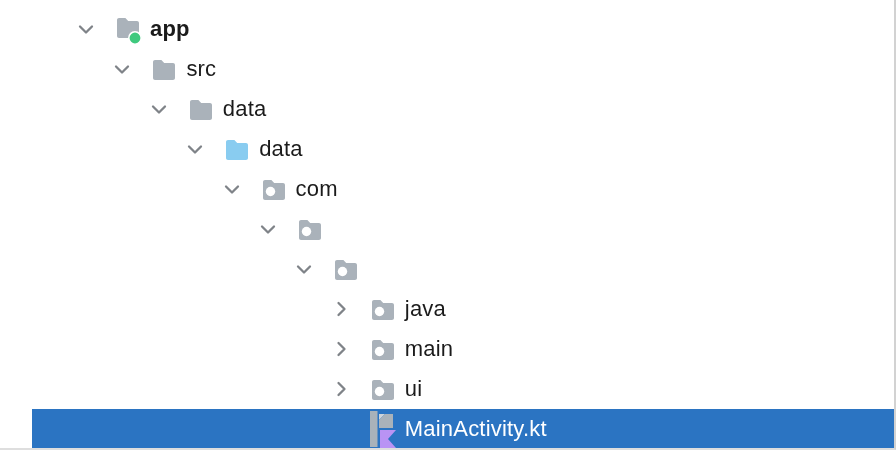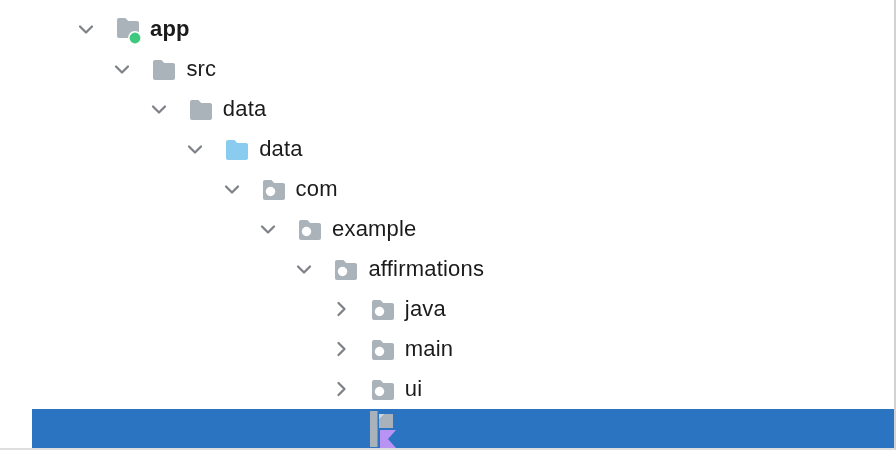--- a/index.html
+++ b/index.html
@@ -117,35 +117,33 @@
           <svg width="24" height="24" viewBox="0 0 24 24" fill="none">
             <polyline points="6,9.5 12,15.5 18,9.5" stroke="#7f8388" stroke-width="2.3" stroke-linecap="round" stroke-linejoin="round"></polyline>
           </svg>
         </span>
         <span class="icon">
           <svg width="28" height="28" viewBox="0 0 28 28">
             <path d="M3 7 C3 5.9 3.9 5 5 5 H11.4 L14.2 8 H23 C24.1 8 25 8.9 25 10 V23 C25 24.1 24.1 25 23 25 H5 C3.9 25 3 24.1 3 23 Z" fill="#aab2ba"></path>
             <circle cx="10.5" cy="16.5" r="4.7" fill="#ffffff"></circle>
           </svg>
         </span>
-        <span class="lbl">example</span>
       </div>
       <div class="row" style="padding-left: 258.4px;">
         <span class="chev">
           <svg width="24" height="24" viewBox="0 0 24 24" fill="none">
             <polyline points="6,9.5 12,15.5 18,9.5" stroke="#7f8388" stroke-width="2.3" stroke-linecap="round" stroke-linejoin="round"></polyline>
           </svg>
         </span>
         <span class="icon">
           <svg width="28" height="28" viewBox="0 0 28 28">
             <path d="M3 7 C3 5.9 3.9 5 5 5 H11.4 L14.2 8 H23 C24.1 8 25 8.9 25 10 V23 C25 24.1 24.1 25 23 25 H5 C3.9 25 3 24.1 3 23 Z" fill="#aab2ba"></path>
             <circle cx="10.5" cy="16.5" r="4.7" fill="#ffffff"></circle>
           </svg>
         </span>
-        <span class="lbl">affirmations</span>
       </div>
       <div class="row" style="padding-left: 294.8px;">
         <span class="chev">
           <svg width="24" height="24" viewBox="0 0 24 24" fill="none">
             <polyline points="9.5,6 15.5,12 9.5,18" stroke="#7f8388" stroke-width="2.3" stroke-linecap="round" stroke-linejoin="round"></polyline>
           </svg>
         </span>
         <span class="icon">
           <svg width="28" height="28" viewBox="0 0 28 28">
             <path d="M3 7 C3 5.9 3.9 5 5 5 H11.4 L14.2 8 H23 C24.1 8 25 8.9 25 10 V23 C25 24.1 24.1 25 23 25 H5 C3.9 25 3 24.1 3 23 Z" fill="#aab2ba"></path>
@@ -185,15 +183,16 @@
       <div class="row selected" style="padding-left: 294.8px;">
         <span class="chev"></span>
         <span class="icon">
           <svg width="27" height="38" viewBox="0 0 27 38">
             <rect x="1" y="1" width="7.5" height="36" fill="#a9b2ba"></rect>
             <polygon points="10,10 16,4 10,4" fill="#ced4da"></polygon>
             <polygon points="16,4 24,4 24,18 10,18 10,10" fill="#a9b2ba"></polygon>
             <polygon points="11,20 27,20 19,29 27,38 11,38" fill="#b993f4"></polygon>
           </svg>
         </span>
+        <span class="lbl">MainActivity.kt</span>
       </div>
     </div>
 </div>
 
 </body></html>

